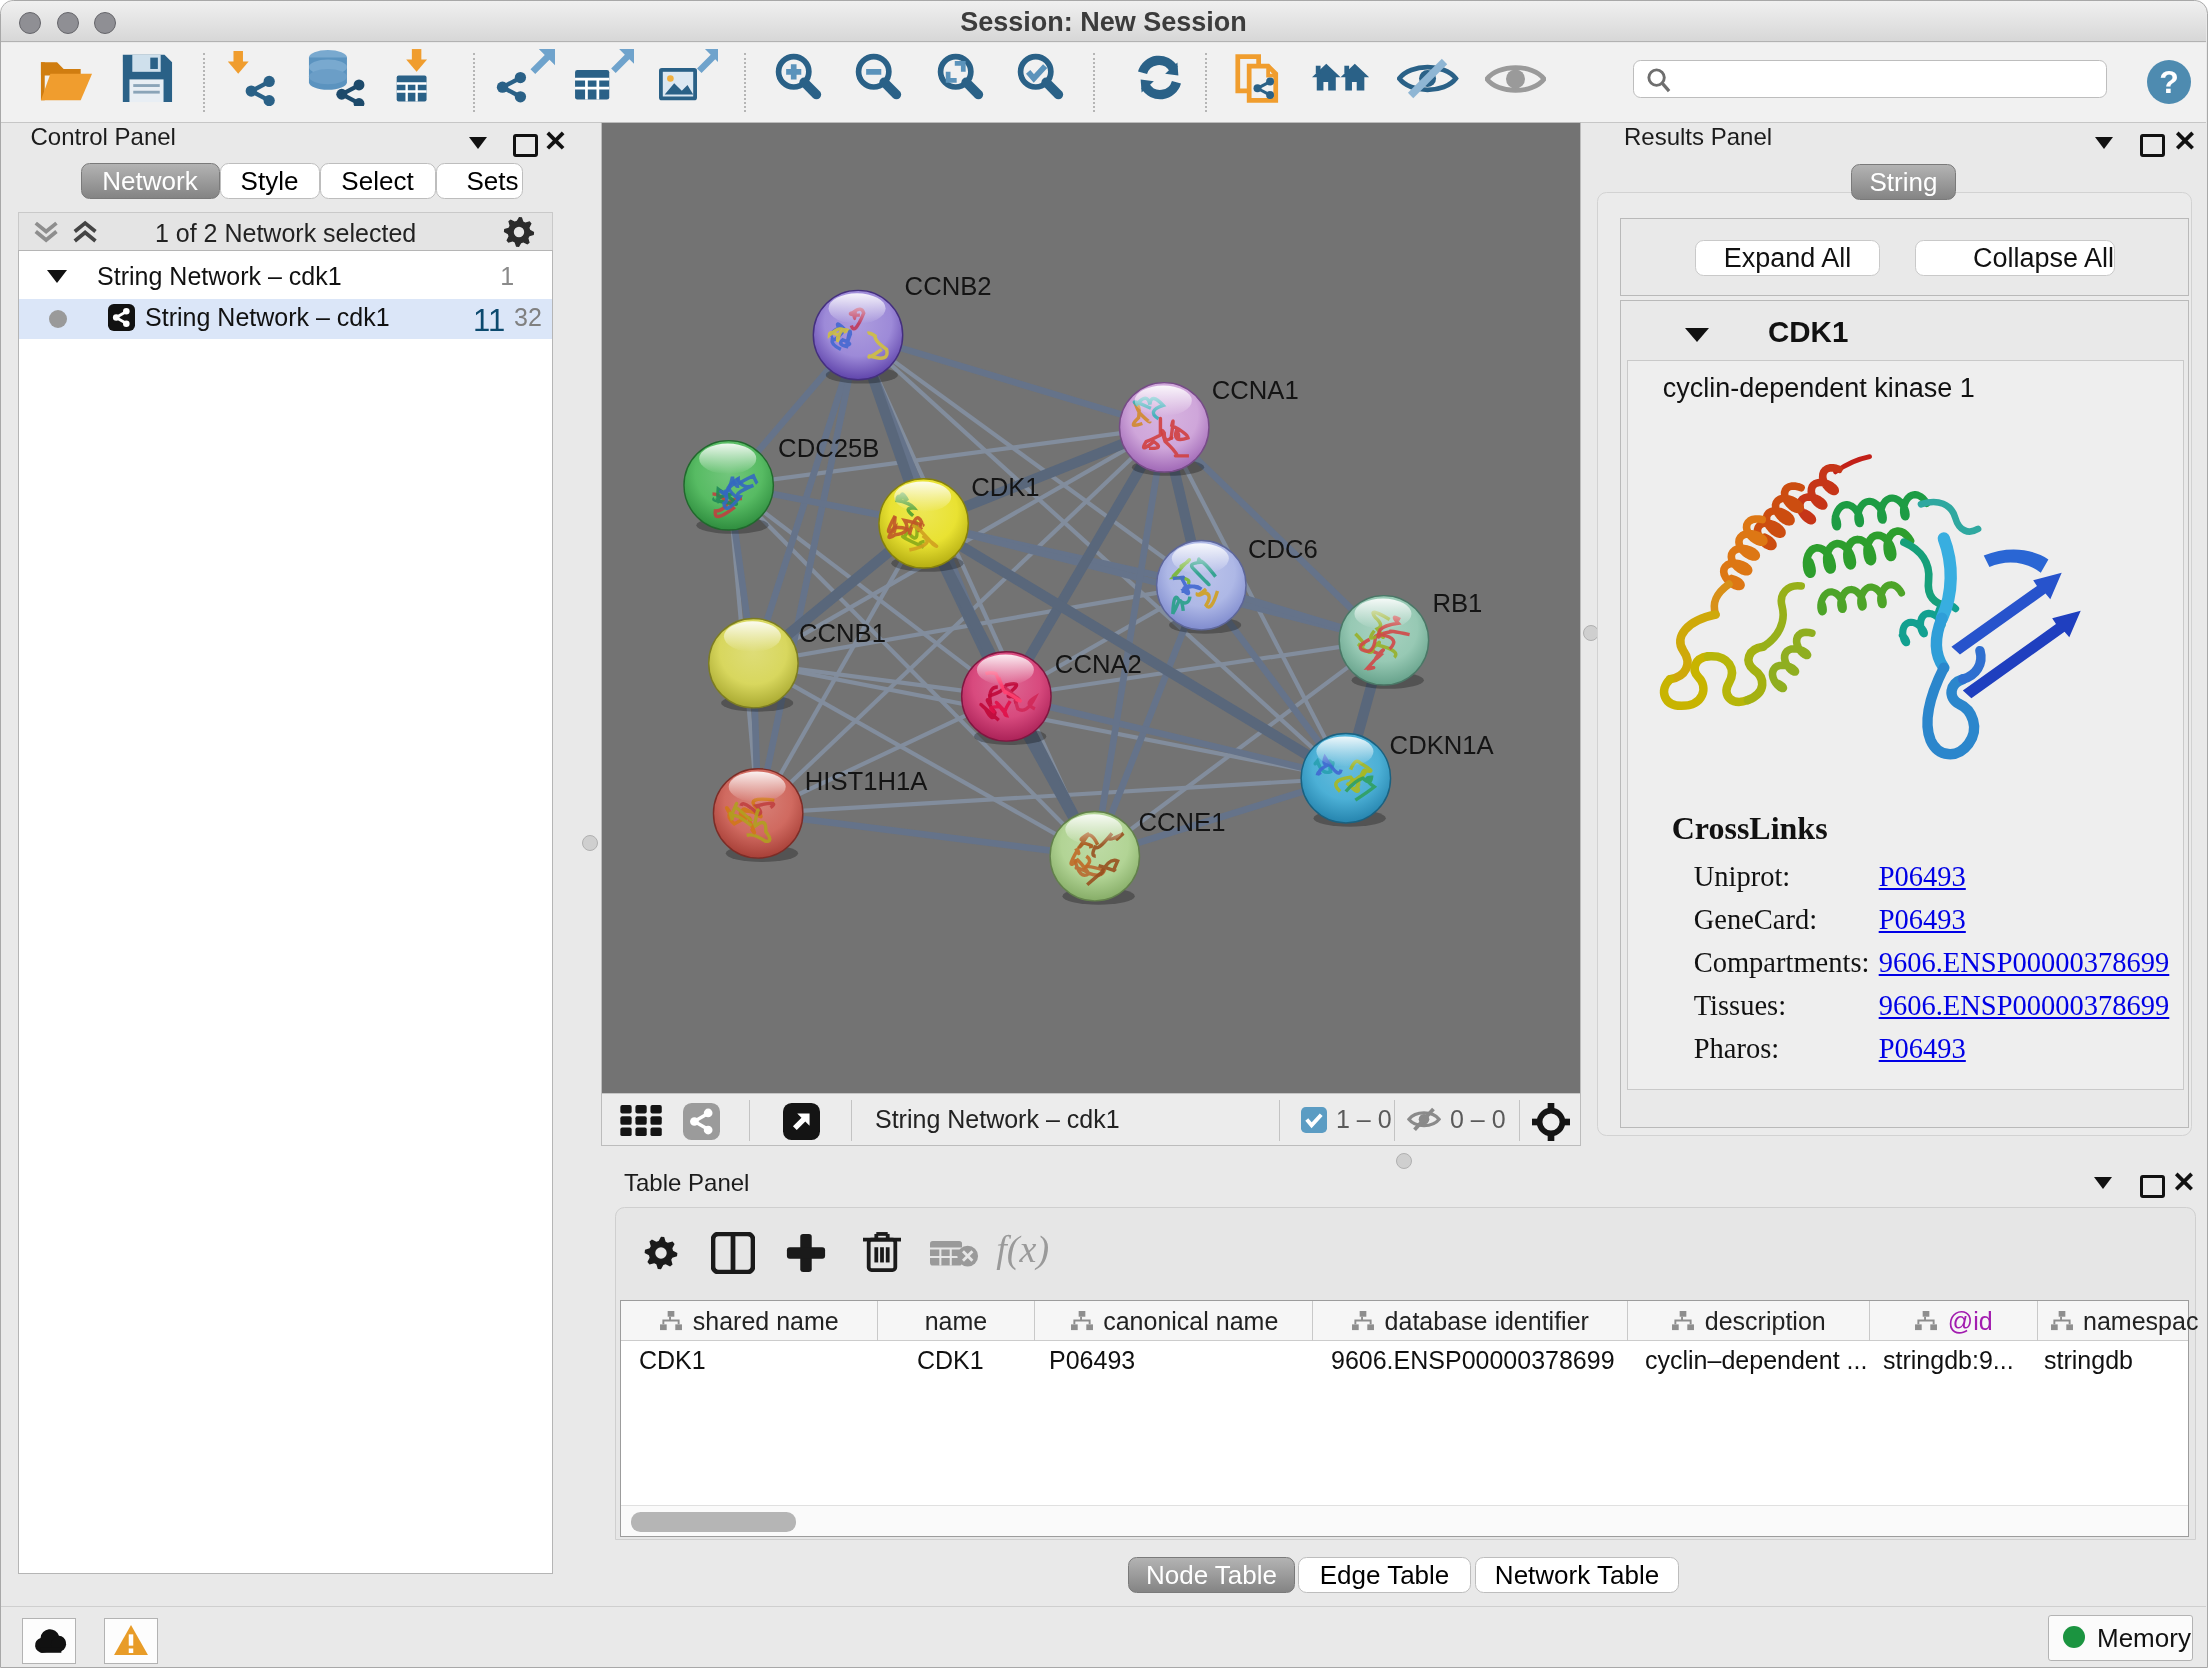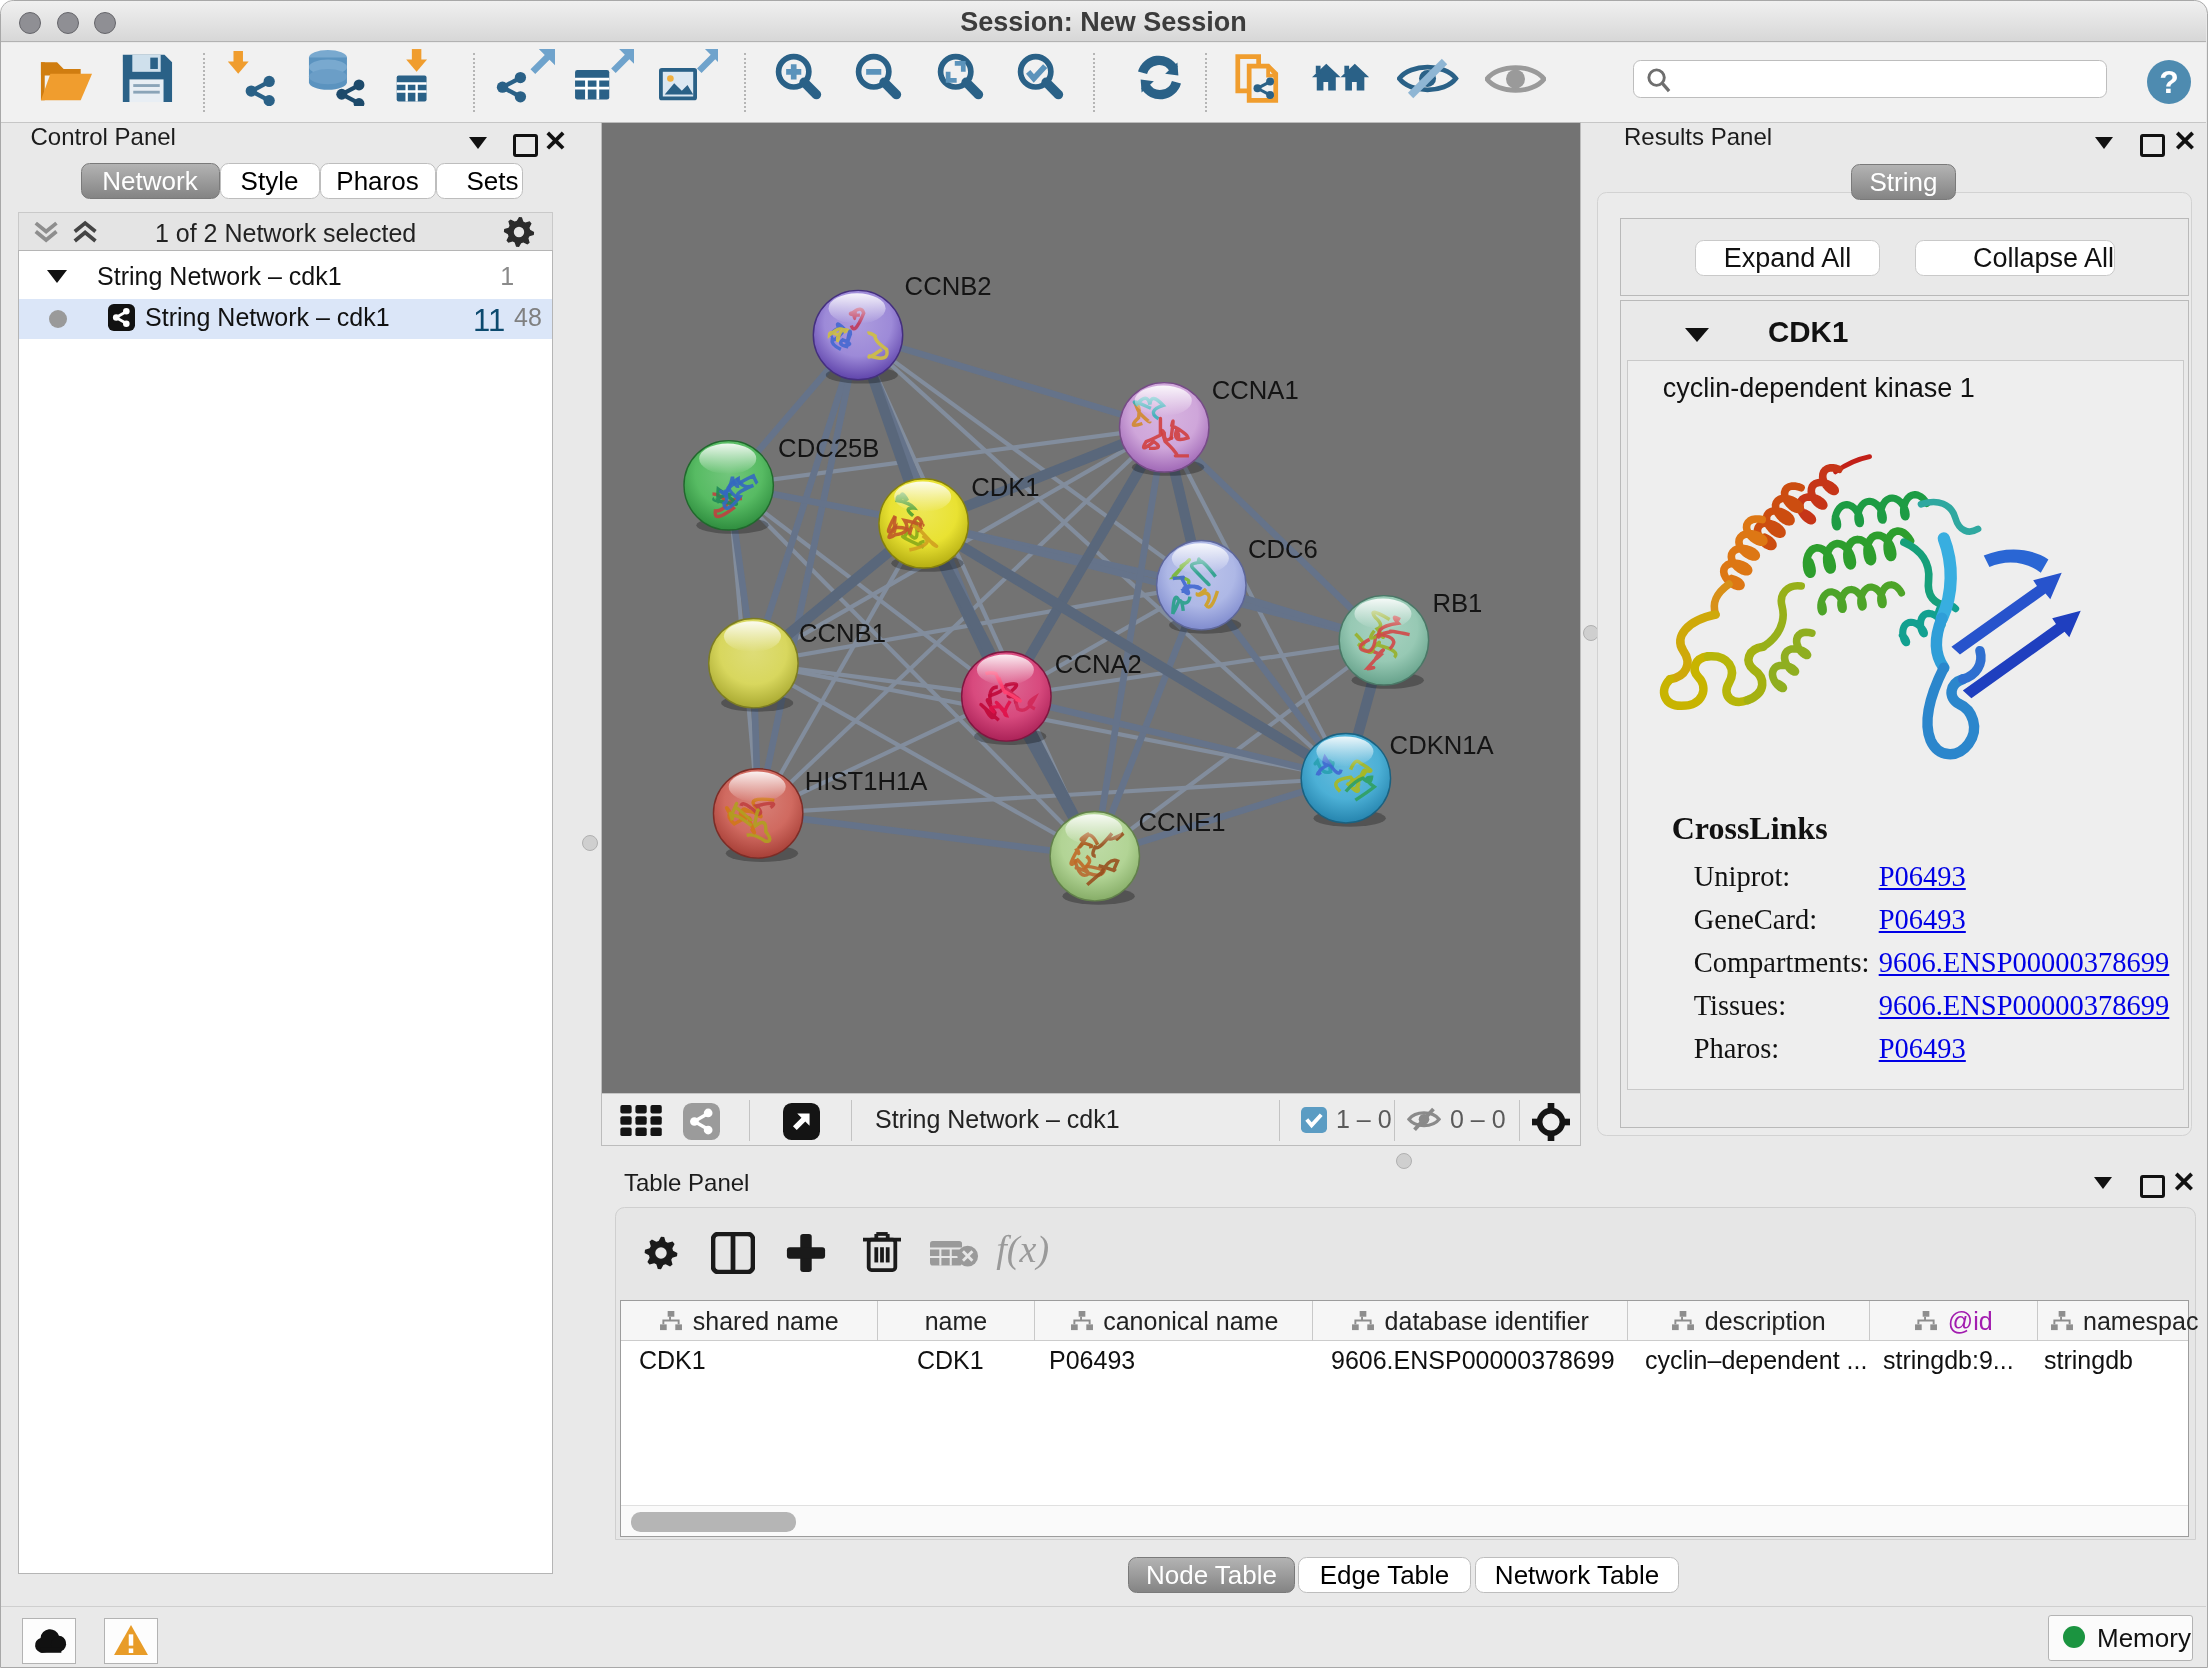--- a/index.html
+++ b/index.html
@@ -188,21 +188,21 @@
 </div>
 <div class="abs" style="left:2146px;top:17px;width:44px;height:44px;border-radius:50%;background:#4e8bb0;color:#fff;font-weight:bold;font-size:32px;text-align:center;line-height:44px">?</div>
 </div>
 <div class="abs" style="left:9.5px;top:123px;width:550px;height:1453px">
 <div class="hdrtxt abs" style="left:20px;top:-1px">Control Panel</div>
 <div class="abs" style="left:458px;top:10.5px"><span class="tri" style="border-left-width:9.5px;border-right-width:9.5px;border-top-width:12.4px"></span></div>
 <div class="abs" style="left:502px;top:9.5px;width:25px;height:23px;border:3.3px solid #111;border-radius:2.9px"></div>
 <div class="abs" style="left:533px;top:1px;font-size:28.5px;font-weight:bold;color:#111">✕</div>
 <div class="tab tabsel" style="left:70px;top:39px;width:139px;">Network</div>
 <div class="tab" style="left:209px;top:39px;width:100px;">Style</div>
-<div class="tab" style="left:309px;top:39px;width:116px;">Pharos</div>
+<div class="tab" style="left:309px;top:39px;width:116px;">Select</div>
 <div class="tab" style="left:425px;top:39px;width:87px;padding-left:27px;">Sets</div>
 <div class="abs" style="left:7.6px;top:88px;width:535px;height:38px;background:#e4e4e4;border:1px solid #c9c9c9;border-bottom:0">
 <svg class="abs" style="left:13.3px;top:6.7px" width="32" height="25" viewBox="0 0 34 26">
           <g fill="none" stroke="#8e8e8e" stroke-width="4">
             <path d="M4 3 l11 9 l11 -9"></path>
             <path d="M4 12 l11 9 l11 -9"></path>
           </g>
         </svg>
 <svg class="abs" style="left:52px;top:6.7px" width="32" height="25" viewBox="0 0 34 26">
           <g fill="none" stroke="#444" stroke-width="4">
@@ -228,21 +228,21 @@
             <g fill="#fff">
               <circle cx="8.5" cy="14" r="3.4"></circle>
               <circle cx="19" cy="7.5" r="3.4"></circle>
               <circle cx="19" cy="20.5" r="3.4"></circle>
               <rect x="7" y="9.6" width="13" height="2.8" transform="rotate(-30 13.5 11)"></rect>
               <rect x="7" y="15.6" width="13" height="2.8" transform="rotate(30 13.5 17)"></rect>
             </g>
           </svg>
  <span class="abs" style="left:126px;top:3.8px;font-size:25px;color:#111">String Network – cdk1</span>
  <span class="abs" style="left:454px;top:3.8px;font-size:31px;color:#0c4a6e">11</span>
- <span class="abs" style="left:495px;top:3.8px;font-size:25px;color:#808080">48</span>
+ <span class="abs" style="left:495px;top:3.8px;font-size:25px;color:#808080">32</span>
 </div>
 </div>
 </div>
 <div class="abs" style="left:581px;top:834px;width:16px;height:16px;border-radius:50%;background:#cfcfcf;border:1px solid #b0b0b0"></div>
 <div class="abs" style="left:1582px;top:624px;width:16px;height:16px;border-radius:50%;background:#cfcfcf;border:1px solid #b0b0b0"></div>
 <div class="abs" style="left:1395px;top:1152px;width:16px;height:16px;border-radius:50%;background:#cfcfcf;border:1px solid #b0b0b0"></div>
 <div class="abs" style="left:600px;top:121px;width:980px;height:1024px;border:1px solid #bcbcbc;background:#737373">
 <div class="abs" style="left:0;top:0;width:978px;height:970px;overflow:hidden">
 <svg width="978" height="970" viewBox="0 0 1028 1020" style="position:absolute;left:0;top:0">
 <defs>

